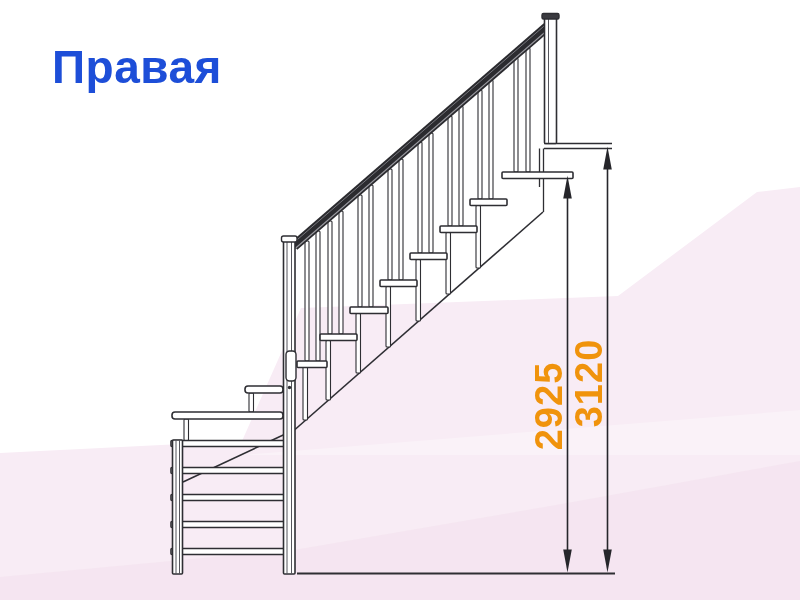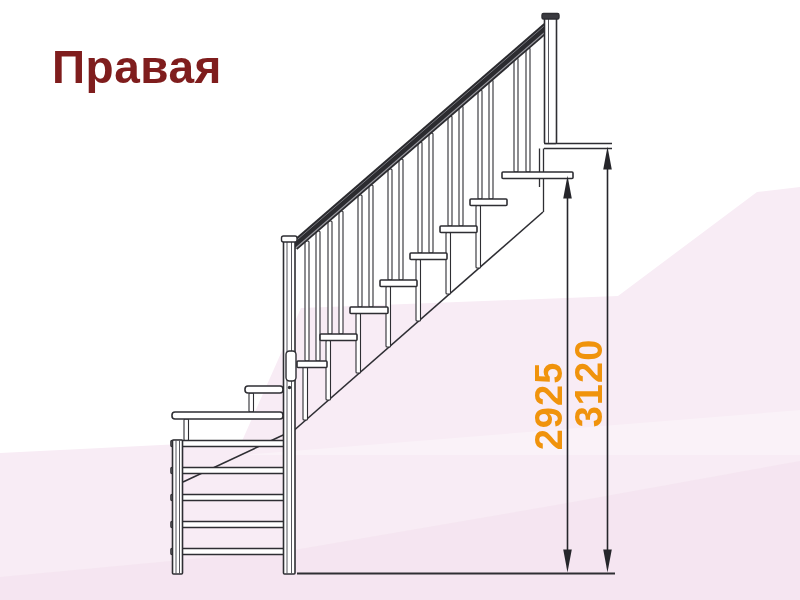--- a/index.html
+++ b/index.html
@@ -93,14 +93,14 @@
         <polygon points="567.5,572.5 563.2,549.5 571.8,549.5" fill="#26262b"></polygon>
         <text transform="translate(561.5,406) rotate(-90)" text-anchor="middle" fill="#f0930c" class="dim-label">2925</text>
       </g>
       <g>
         <line x1="607.5" y1="166.5" x2="607.5" y2="552.5" stroke="#26262b" stroke-width="1.6"></line>
         <polygon points="607.5,146.5 603.2,169.5 611.8,169.5" fill="#26262b"></polygon>
         <polygon points="607.5,572.5 603.2,549.5 611.8,549.5" fill="#26262b"></polygon>
         <text transform="translate(601.5,383) rotate(-90)" text-anchor="middle" fill="#f0930c" class="dim-label">3120</text>
       </g>
     </svg>
-  <div class="title" style="color: #7f1d1d;">Правая</div>
+  <div class="title" style="color: #1d4ed8;">Правая</div>
 </div>
 
 </body></html>

